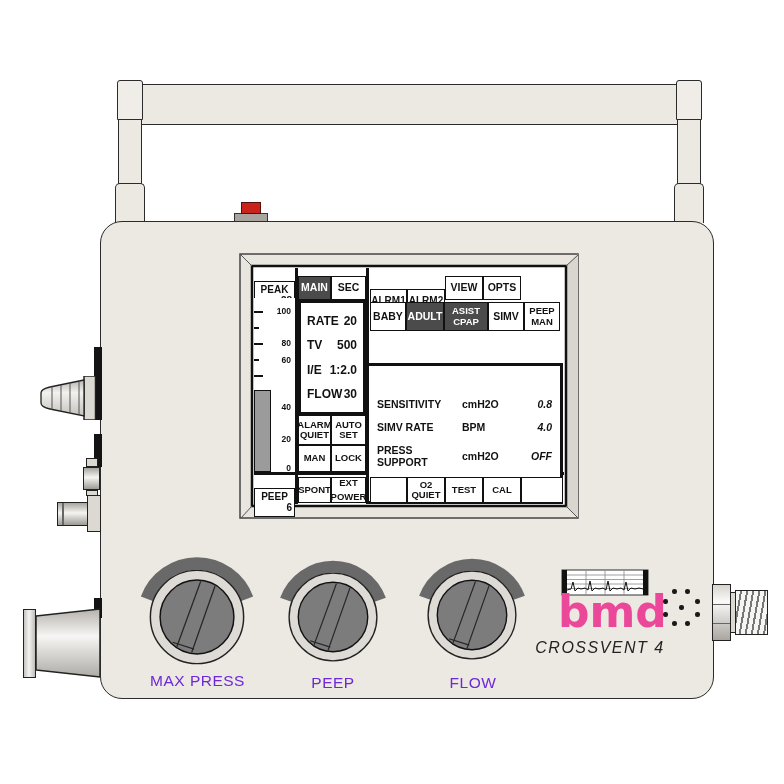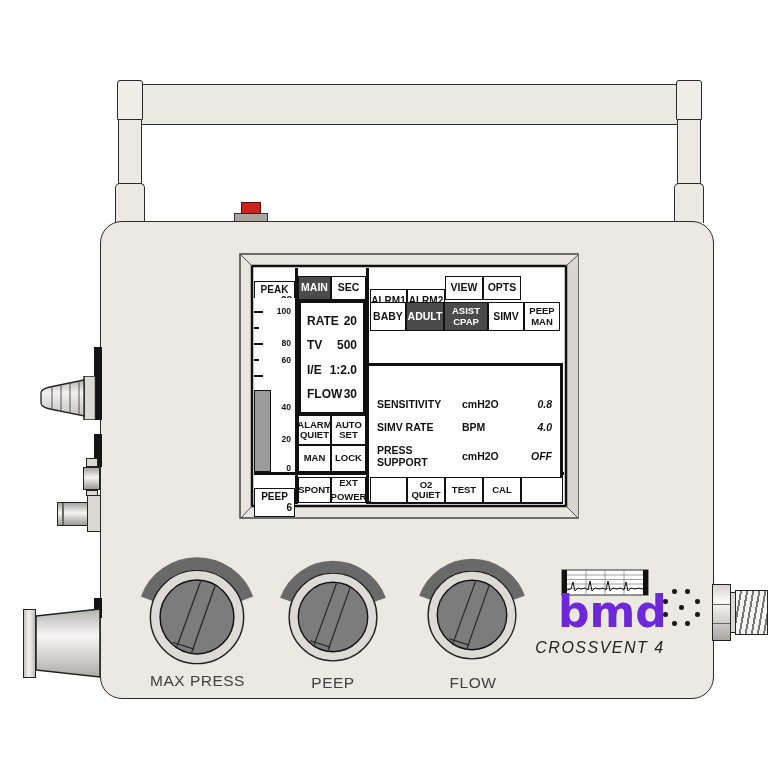--- a/index.html
+++ b/index.html
@@ -25,25 +25,25 @@
   .metal{background:#dcd9d3;border:1.5px solid #222;}
   .tube{background:linear-gradient(180deg,#a8a5a0,#f5f4f1 45%,#9e9b96);border:1.5px solid #222;}
   .hexblock{background:linear-gradient(180deg,#d7d4ce,#fbfaf8 30%,#a9a6a0);border:1.5px solid #222;}
   .facet{background:#666;height:1px;}
   .threads{background:repeating-linear-gradient(100deg,#f5f5f3 0 4px,#777 4px 6px);border:1.5px solid #222;}
 
   
   .dot{width:4.5px;height:4.5px;border-radius:50%;background:#1a1a1a;}
 
   
-  .bmd{font-family:"DejaVu Sans",sans-serif;font-weight:700;font-size:44px;line-height:1;color:#6d28d9;letter-spacing:0;}
+  .bmd{font-family:"DejaVu Sans",sans-serif;font-weight:700;font-size:44px;line-height:1;color:#ec4899;letter-spacing:0;}
   .modelname{font-size:16px;letter-spacing:1.5px;color:#222;text-align:center;}
 
   
-  .knoblabel{font-size:15.5px;color:#404040;text-align:center;letter-spacing:.5px;}
+  .knoblabel{font-size:15.5px;color:#6d28d9;text-align:center;letter-spacing:.5px;}
 
   
   .scr{left:254px;top:268px;width:310px;height:236px;font-weight:700;color:#111;}
   .scr .abs{position:absolute;}
   .vdiv,.hdiv{background:#111;}
   .cell{border:1.5px solid #111;background:#fff;display:flex;flex-direction:column;
         align-items:center;justify-content:center;text-align:center;line-height:1.08;}
   .dark{background:#4b4b4b;color:#fff;}
   .fs10{font-size:10px;margin-top:13px;} .fs105{font-size:10.5px;} .fs95{font-size:9.5px;}
   .panel{border:3px solid #111;background:#fff;}

